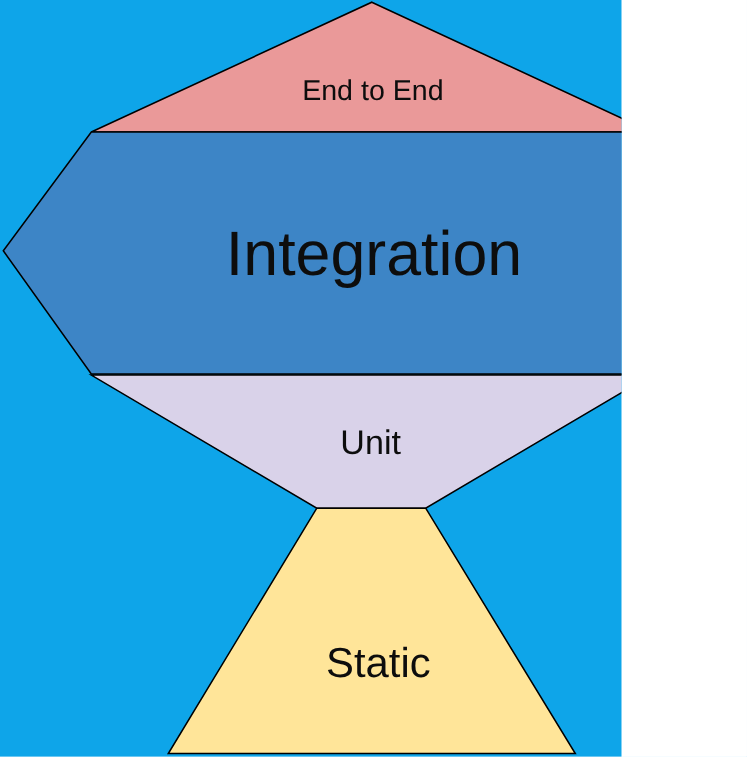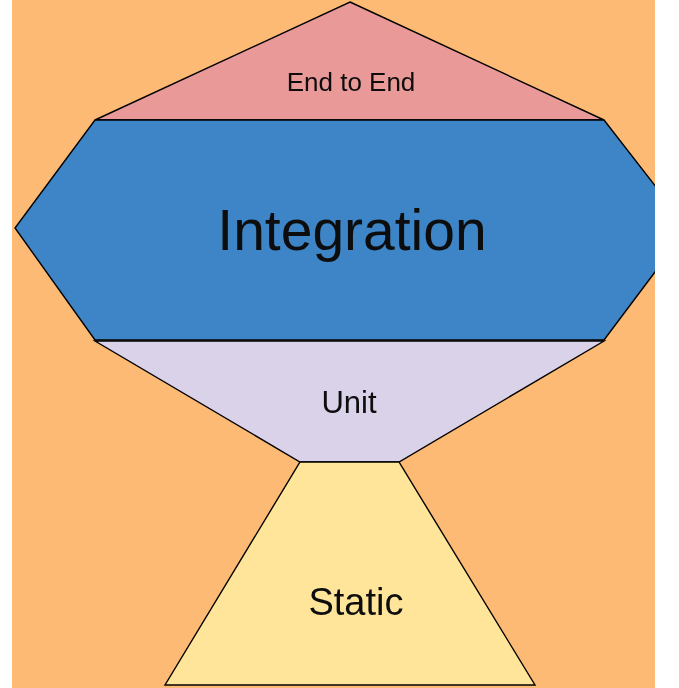--- a/index.html
+++ b/index.html
@@ -2,25 +2,24 @@
 <html><head>
 <meta charset="utf-8">
 <style>
   html, body {
     margin: 0;
     padding: 0;
     background: #ffffff;
   }
   .canvas {
     position: relative;
-    width: 643px;
+    width: 565px;
     height: 688px;
-    background: #fdba74;
+    background: #0ea5e9;
     overflow: hidden;
-    margin-left: 12px;
   }
   svg {
     display: block;
   }
   .shape {
     stroke-width: 1.4;
     stroke-linejoin: miter;
   }
   .label {
     font-family: "Liberation Sans", "DejaVu Sans", sans-serif;

